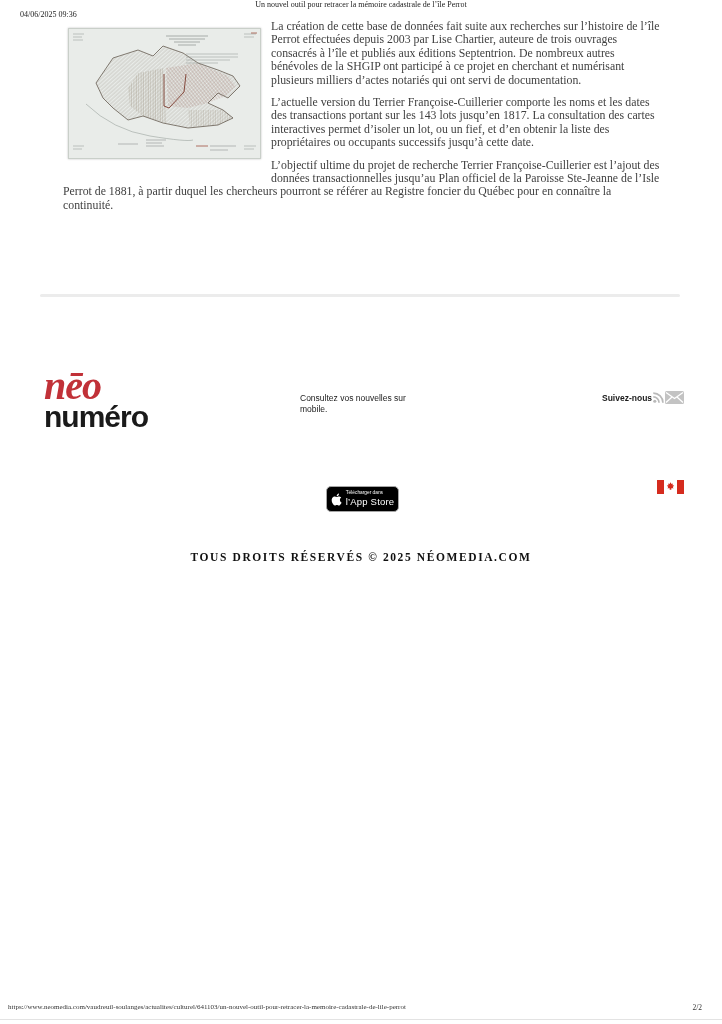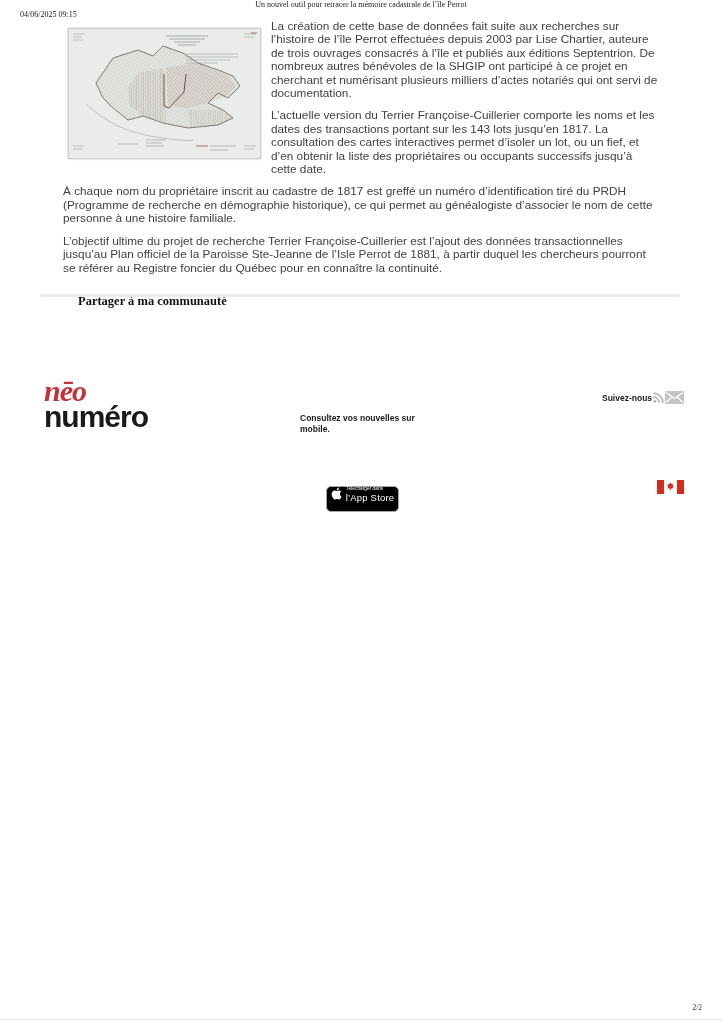--- a/index.html
+++ b/index.html
@@ -14,57 +14,57 @@
   .pf-url{left:8px;top:1003px;font-size:7px;color:#333;}
   .pf-page{right:20px;top:1003px;font-size:7.5px;color:#333;}
   .page-bottom-edge{position:absolute;left:0;right:0;top:1019px;height:1px;background:#e3e3e3;}
 
   
   .article{position:absolute;left:63px;top:20px;width:597px;color:#3f3f3f;
     font-size:11.8px;line-height:13.4px;}
   .map-figure{float:left;width:193px;height:131px;margin:8px 10px 14px 5px;
     box-shadow:0 0 2px rgba(0,0,0,.25);}
   .map-figure svg{display:block;}
-  .article p{margin:0 0 9px 0;}
+  .article p{margin:0 0 9px 0;font-family:Liberation Serif, serif;}
   .share-heading{font-family:"Liberation Serif",serif;font-weight:bold;font-size:12.5px;
     color:#111;margin:20px 0 0 15px;}
 
   .divider{position:absolute;left:40px;right:42px;top:294px;height:3px;background:#ececec;border-radius:2px;}
 
   
   .logo{position:absolute;left:44px;top:366px;line-height:1;cursor:pointer;}
   .logo-neo{display:block;font-family:"Liberation Serif",serif;font-style:italic;font-weight:bold;
-    font-size:30px;letter-spacing:-1px;margin-top:10px;}
+    font-size:40px;letter-spacing:-1px;}
   .logo-media{display:block;font-family:"Liberation Sans",sans-serif;font-weight:bold;
     font-size:30px;color:#1a1a1a;letter-spacing:-1px;margin-top:-4px;}
   .footer-nav{position:absolute;left:51px;top:432px;}
   .footer-nav a{display:block;color:#141414;font-weight:bold;font-size:11px;line-height:16.6px;
     text-decoration:underline;cursor:pointer;}
-  .mobile-text{position:absolute;left:300px;top:413px;width:118px;font-weight:bold;
+  .mobile-text{position:absolute;left:300px;top:393px;width:118px;font-weight:normal;
     font-size:8.5px;line-height:10.5px;color:#1a1a1a;}
   .appstore{position:absolute;left:326px;top:486px;width:71px;height:24px;background:#000;
-    border:1px solid #a6a6a6;border-radius:5px;display:flex;
+    border:1px solid #a6a6a6;border-radius:5px;display:flex;align-items:center;
     justify-content:center;gap:4px;cursor:pointer;}
   .appstore .txt{color:#fff;line-height:1;}
   .appstore .t1{font-size:4.8px;display:block;}
   .appstore .t2{font-size:9.5px;display:block;margin-top:1px;letter-spacing:.2px;}
   .follow{position:absolute;left:602px;top:391px;display:flex;align-items:center;}
   .follow-label{font-weight:bold;font-size:8.5px;color:#1a1a1a;}
   .icon-btn{display:inline-flex;cursor:pointer;}
   .flag{position:absolute;left:657px;top:480px;}
   .copyright{position:absolute;left:0;right:0;top:551px;text-align:center;
     font-family:"Liberation Serif",serif;font-weight:bold;font-size:11.5px;color:#111;
     letter-spacing:1.6px;}
 </style>
 </head>
 <body>
 
 <div class="page">
 
-  <div class="print-meta ph-date">04/06/2025 09:15</div>
+  <div class="print-meta ph-date">04/06/2025 09:36</div>
   <div class="print-meta ph-title">Un nouvel outil pour retracer la mémoire cadastrale de l’île Perrot</div>
 
   <div class="article">
     <div class="map-figure">
       <svg width="193" height="131" viewBox="0 0 193 131">
         <defs>
           <pattern id="hv" width="2.4" height="2.4" patternUnits="userSpaceOnUse">
             <line x1="1" y1="0" x2="1" y2="2.4" stroke="#8a7a66" stroke-width="0.35"></line>
           </pattern>
           <pattern id="hd" width="2.8" height="2.8" patternUnits="userSpaceOnUse" patternTransform="rotate(48)">
@@ -120,23 +120,21 @@
           <line x1="142" y1="118" x2="168" y2="118"></line>
             <line x1="142" y1="122" x2="160" y2="122"></line>
           <line x1="78" y1="112" x2="98" y2="112"></line>
             <line x1="78" y1="115" x2="94" y2="115"></line>
             <line x1="78" y1="118" x2="96" y2="118"></line>
         </g>
       </svg>
     </div>
     <p>La création de cette base de données fait suite aux recherches sur l’histoire de l’île Perrot effectuées depuis 2003 par Lise Chartier, auteure de trois ouvrages consacrés à l’île et publiés aux éditions Septentrion. De nombreux autres bénévoles de la SHGIP ont participé à ce projet en cherchant et numérisant plusieurs milliers d’actes notariés qui ont servi de documentation.</p>
     <p>L’actuelle version du Terrier Françoise-Cuillerier comporte les noms et les dates des transactions portant sur les 143 lots jusqu’en 1817. La consultation des cartes interactives permet d’isoler un lot, ou un fief, et d’en obtenir la liste des propriétaires ou occupants successifs jusqu’à cette date.</p>
-    <p>À chaque nom du propriétaire inscrit au cadastre de 1817 est greffé un numéro d’identification tiré du PRDH (Programme de recherche en démographie historique), ce qui permet au généalogiste d’associer le nom de cette personne à une histoire familiale.</p>
     <p>L’objectif ultime du projet de recherche Terrier Françoise-Cuillerier est l’ajout des données transactionnelles jusqu’au Plan officiel de la Paroisse Ste-Jeanne de l’Isle Perrot de 1881, à partir duquel les chercheurs pourront se référer au Registre foncier du Québec pour en connaître la continuité.</p>
-    <div class="share-heading">Partager à ma communauté</div>
   </div>
 
   <div class="divider"></div>
 
   <div class="logo">
     <span class="logo-neo" style="color:#c13138">nēo</span>
     <span class="logo-media">numéro</span>
   </div>
 
 
@@ -173,17 +171,19 @@
 
   <div class="flag">
     <svg width="27" height="14" viewBox="0 0 27 14">
       <rect width="27" height="14" fill="#fff"></rect>
       <rect x="0" y="0" width="7" height="14" fill="#d52b1e"></rect>
       <rect x="20" y="0" width="7" height="14" fill="#d52b1e"></rect>
       <path fill="#d52b1e" d="M13.5 2.2l1 1.9 1.4-.5-.4 1.7 1.7.3-1.4 1.3.7 1.6-2-.4-.2 1.7h-1.6l-.2-1.7-2 .4.7-1.6-1.4-1.3 1.7-.3-.4-1.7 1.4.5z"></path>
     </svg>
   </div>
 
+  <div class="copyright">TOUS DROITS RÉSERVÉS © 2025 NÉOMEDIA.COM</div>
 
+  <div class="print-meta pf-url">https://www.neomedia.com/vaudreuil-soulanges/actualites/culturel/641103/un-nouvel-outil-pour-retracer-la-memoire-cadastrale-de-lile-perrot</div>
   <div class="print-meta pf-page">2/2</div>
   <div class="page-bottom-edge"></div>
 
 </div>
 
 </body></html>

